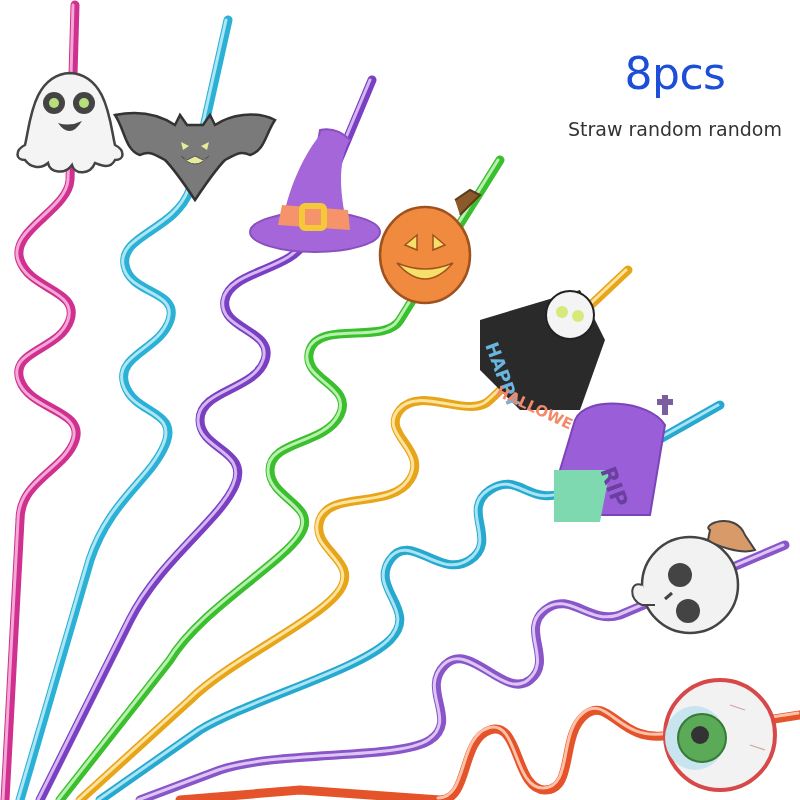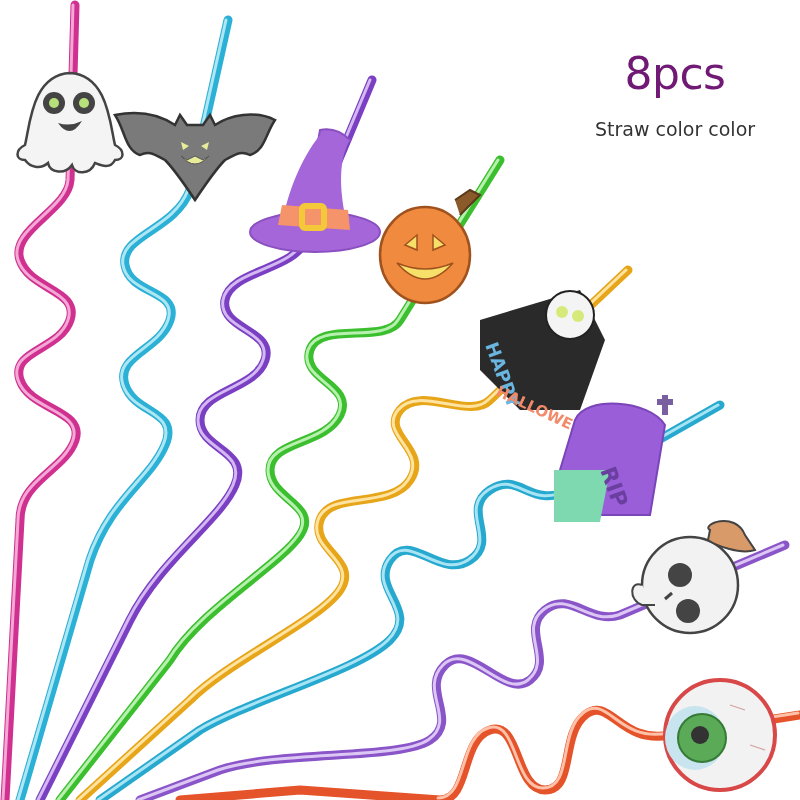--- a/index.html
+++ b/index.html
@@ -1,25 +1,25 @@
 <!DOCTYPE html>
 <html><head>
 <meta charset="utf-8">
 <style>
   html,body{margin:0;padding:0;background:#fff;}
   body{width:800px;height:800px;position:relative;overflow:hidden;font-family:"Liberation Sans",sans-serif;}
-  .title{position:absolute;left:600px;top:48px;width:150px;text-align:center;font-size:44px;color:#701a75;font-family:"DejaVu Sans",sans-serif;letter-spacing:-0.5px;}
+  .title{position:absolute;left:600px;top:48px;width:150px;text-align:center;font-size:44px;color:#1d4ed8;font-family:"DejaVu Sans",sans-serif;letter-spacing:-0.5px;}
   .subtitle{position:absolute;left:560px;top:118px;width:230px;text-align:center;font-size:19px;color:#333;font-family:"DejaVu Sans",sans-serif;}
   svg.scene{position:absolute;left:0;top:0;}
 </style>
 </head>
 <body>
 
 <div class="title">8pcs</div>
-<div class="subtitle">Straw color color</div>
+<div class="subtitle">Straw random random</div>
 
 <svg class="scene" width="800" height="800" viewBox="0 0 800 800">
   <defs>
     <style>
       .s{fill:none;stroke-linecap:round;stroke-linejoin:round;}
       .o{fill:none;stroke:#555;stroke-width:2.2;}
     </style>
   </defs>
 
   <g>

